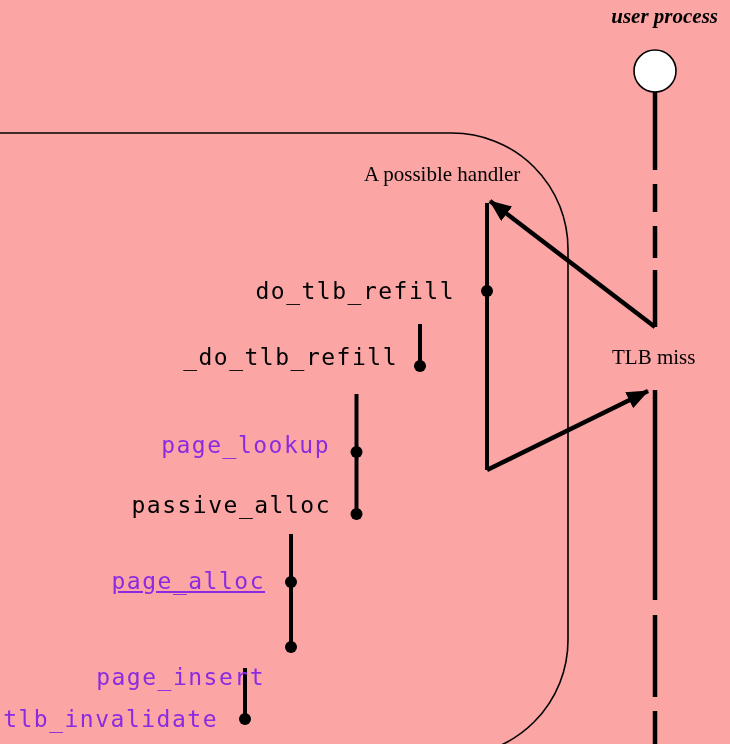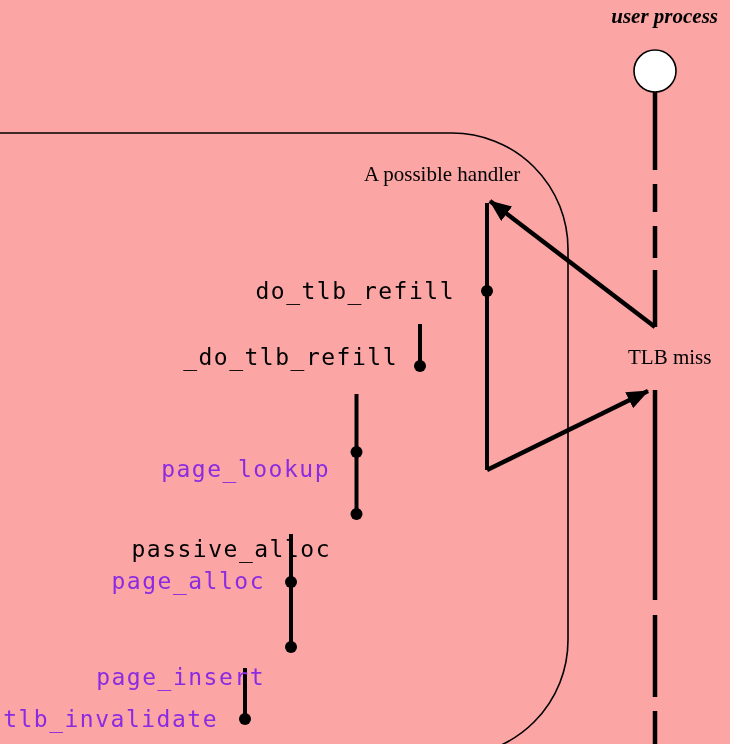--- a/index.html
+++ b/index.html
@@ -34,35 +34,35 @@
     right: 12px;
     top: 4px;
     font-weight: bold;
     font-style: italic;
   }
   .handler {
     left: 364px;
     top: 162px;
   }
   .tlb-miss {
-    left: 628px;
+    left: 612px;
     top: 345px;
   }
   .fn {
     font-family: "DejaVu Sans Mono", "Liberation Mono", monospace;
     font-size: 23px;
     line-height: 27px;
     letter-spacing: 1.5px;
     text-align: right;
   }
   .fn0 { right: 275px; top: 278px; }
   .fn1 { right: 332px; top: 344px; }
   .fn2 { right: 400px; top: 432px; }
   .fn3 { right: 399px; top: 492px; }
-  .fn4 { right: 465px; top: 568px; }
+  .fn4 { right: 465px; top: 568px; text-decoration: underline; }
   .fn5 { right: 465px; top: 664px; }
   .fn6 { right: 512px; top: 706px; }
 </style>
 </head>
 <body>
 
 <div class="canvas">
 
   <svg class="layer" width="730" height="744" viewBox="0 0 730 744">
     <defs>
@@ -110,19 +110,19 @@
   </svg>
 
   <div class="label serif user-process">user process</div>
 
   <div class="label serif handler">A possible handler</div>
 
   <div class="label serif tlb-miss">TLB miss</div>
 
   <div class="label fn fn0" style="color: rgb(0, 0, 0);">do_tlb_refill</div>
   <div class="label fn fn1" style="color: rgb(0, 0, 0);">_do_tlb_refill</div>
-  <div class="label fn fn2" style="color: rgb(138, 43, 226); margin-top: 24px;">page_lookup</div>
-  <div class="label fn fn3" style="color: rgb(0, 0, 0); margin-top: 44px;">passive_alloc</div>
+  <div class="label fn fn2" style="color: rgb(138, 43, 226);">page_lookup</div>
+  <div class="label fn fn3" style="color: rgb(0, 0, 0);">passive_alloc</div>
   <div class="label fn fn4" style="color: rgb(138, 43, 226);">page_alloc</div>
   <div class="label fn fn5" style="color: rgb(138, 43, 226);">page_insert</div>
   <div class="label fn fn6" style="color: rgb(138, 43, 226);">tlb_invalidate</div>
 
 </div>
 
 </body></html>

